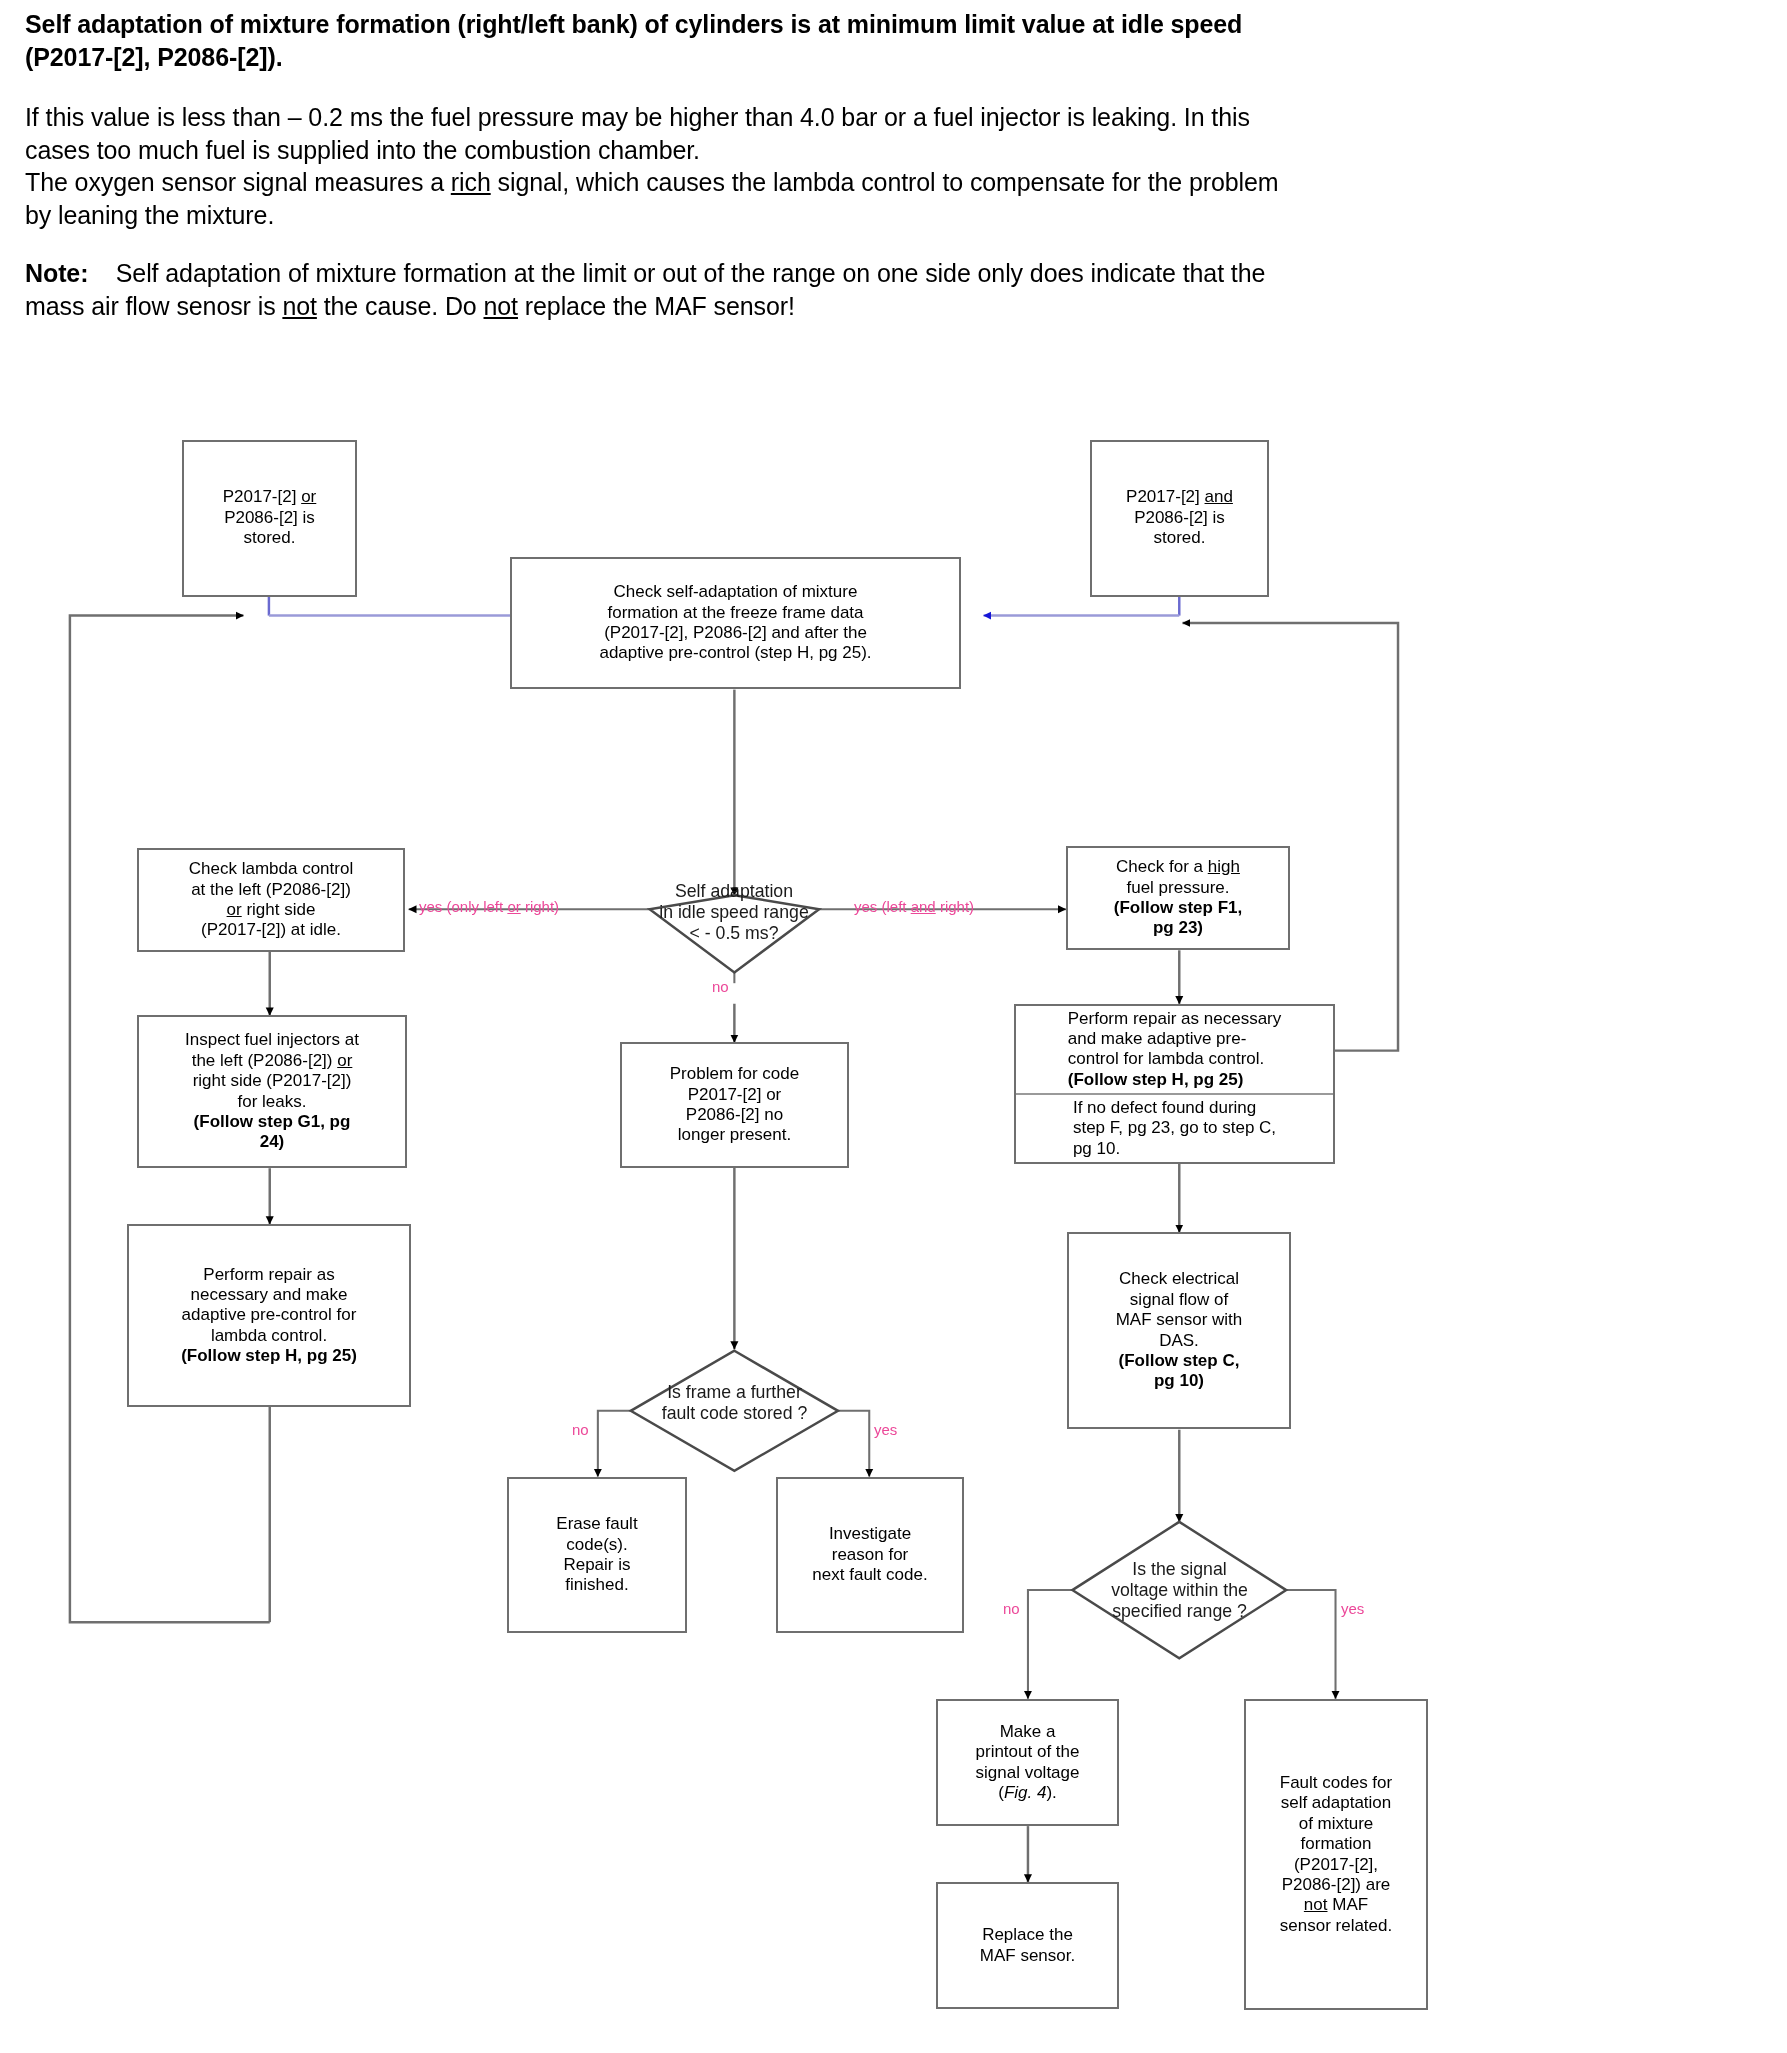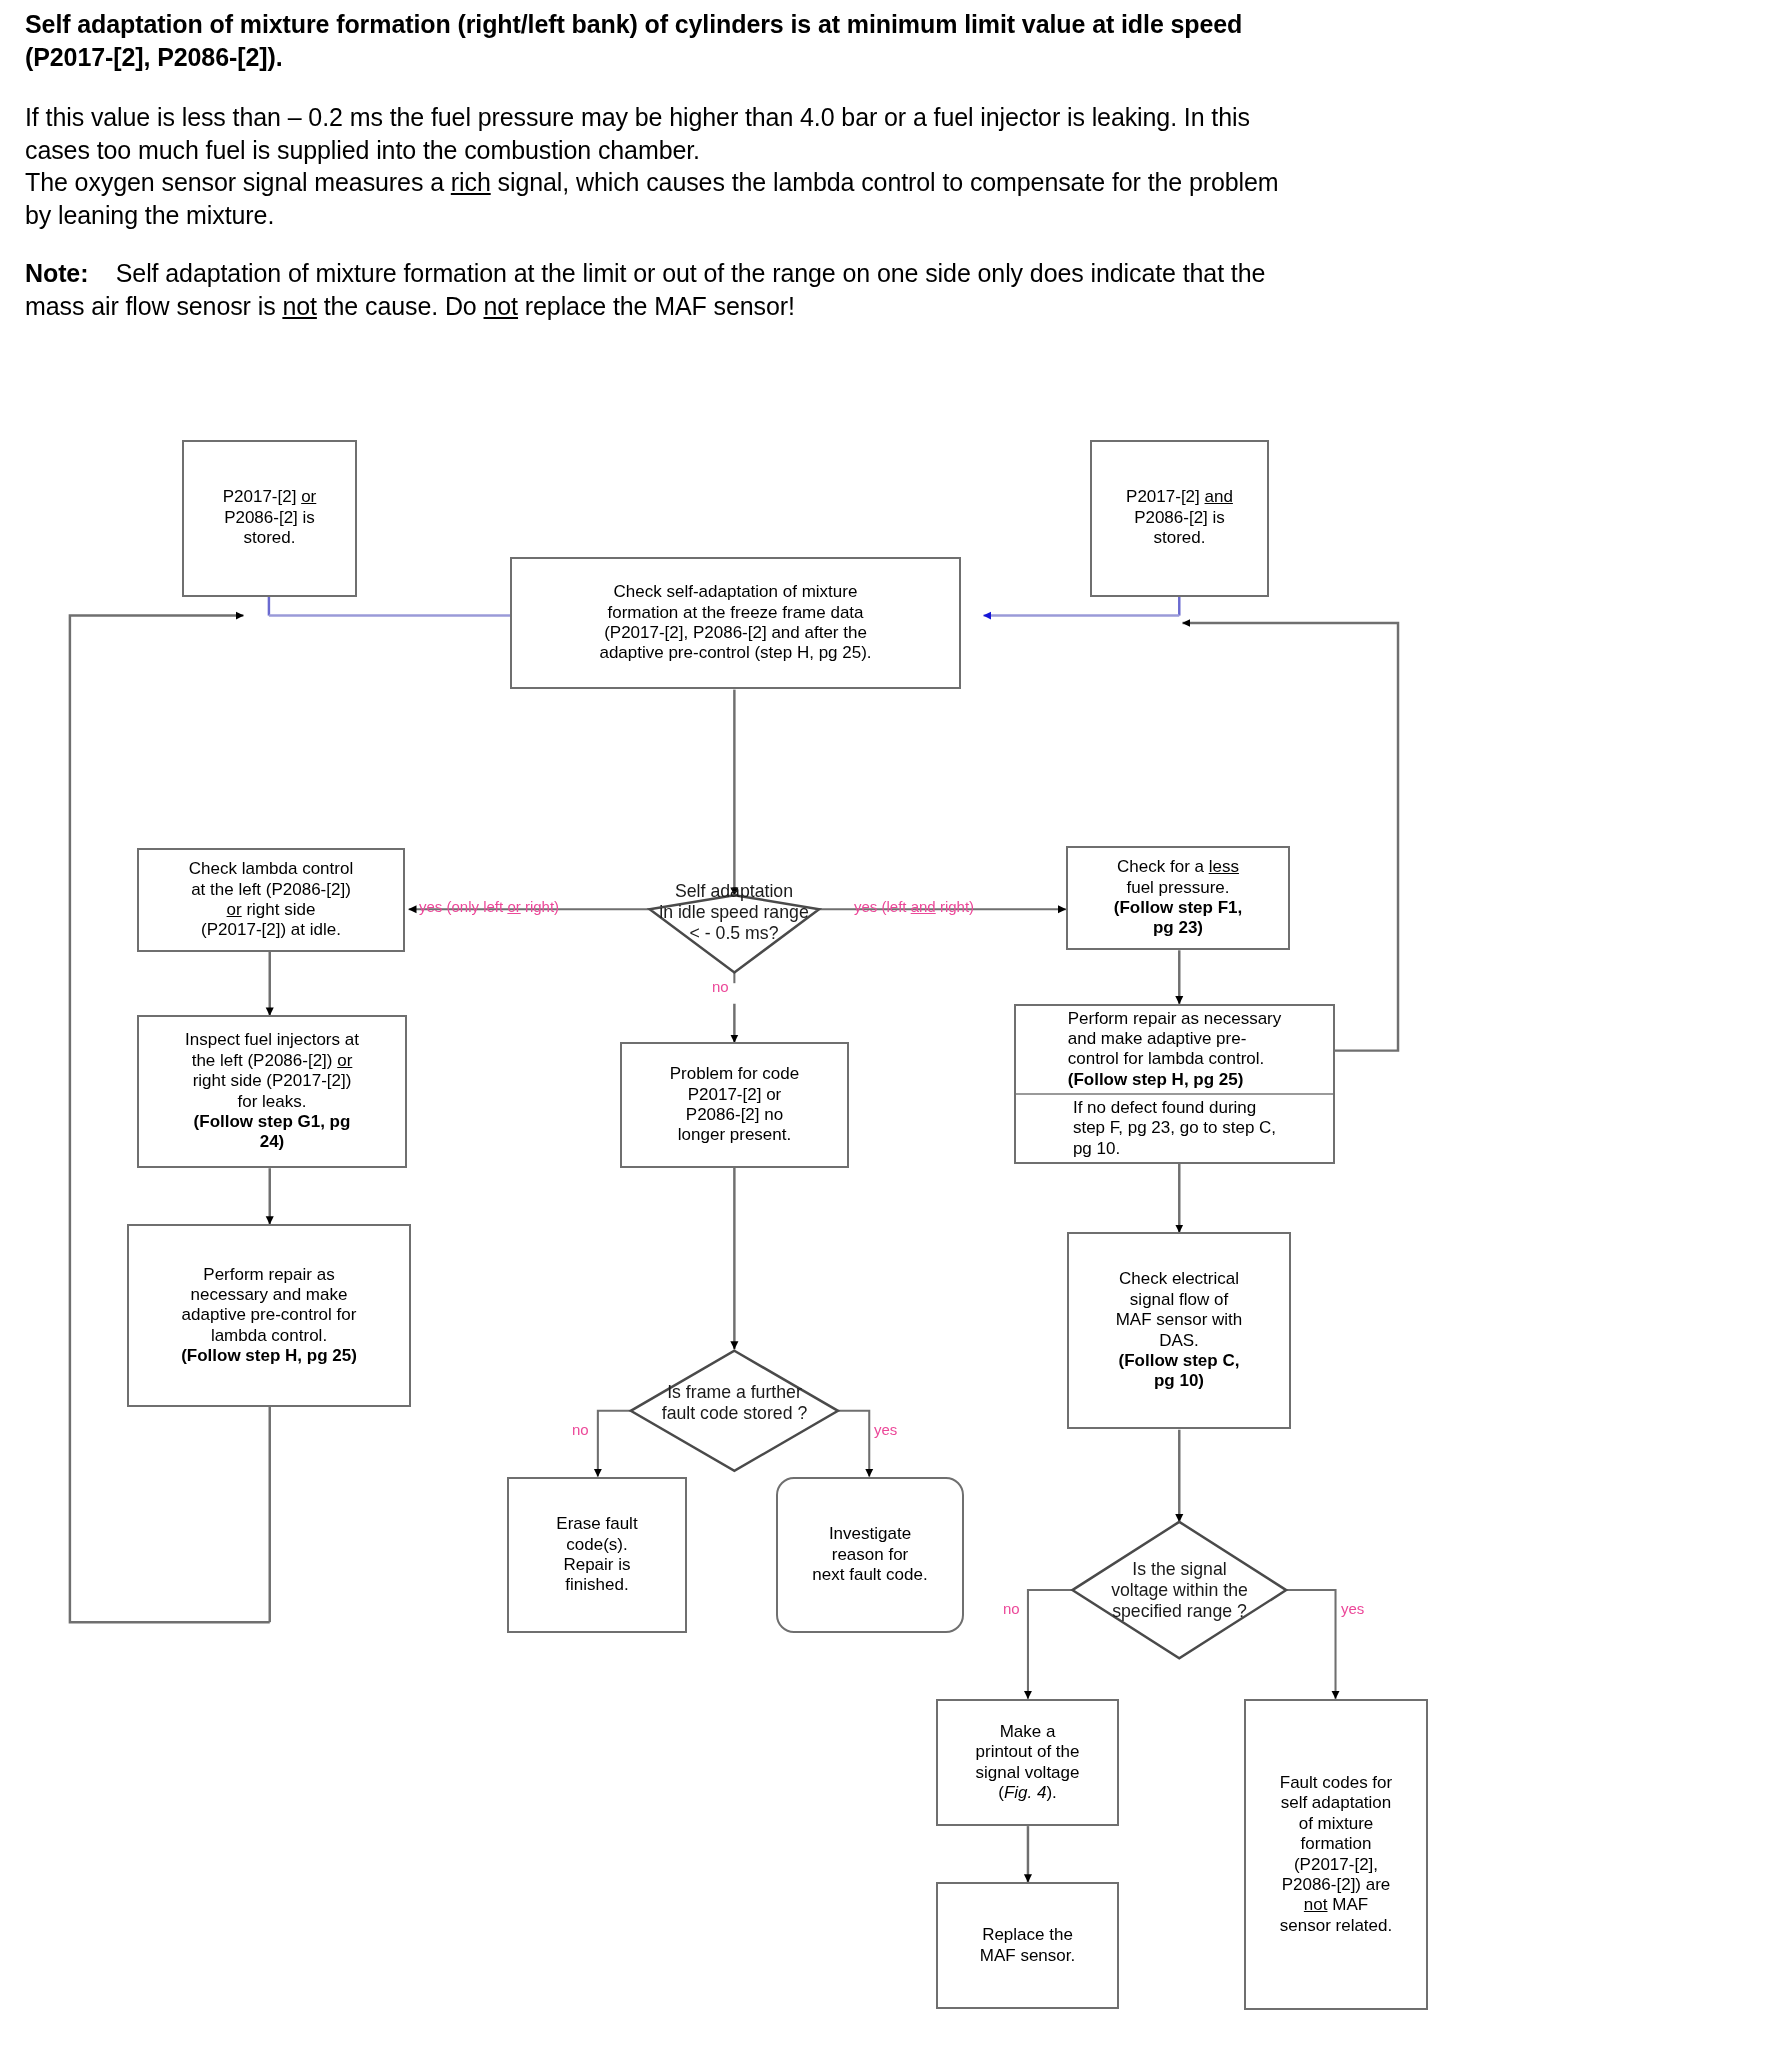--- a/index.html
+++ b/index.html
@@ -285,31 +285,31 @@
 
     <div class="nodebox" style="left:507px; top:1049px; width:180px; height:156px;">
       <div>
         <span>Erase fault</span><br>
         <span>code(s).</span><br>
         <span>Repair is</span><br>
         <span>finished.</span>
       </div>
     </div>
 
-    <div class="nodebox" style="left:776px; top:1049px; width:188px; height:156px;border-radius:18px;">
+    <div class="nodebox" style="left:776px; top:1049px; width:188px; height:156px;">
       <div>
         <span>Investigate</span><br>
         <span>reason for</span><br>
         <span>next fault code.</span>
       </div>
     </div>
 
     <div class="nodebox" style="left:1066px; top:418px; width:224px; height:104px;">
       <div>
-        <span>Check for a </span><span class="u">less</span><br>
+        <span>Check for a </span><span class="u">high</span><br>
         <span>fuel pressure.</span><br>
         <span class="b">(Follow step F1,</span><br>
         <span class="b">pg 23)</span>
       </div>
     </div>
 
     <div class="nodebox compound" style="left:1014px; top:576px; width:321px; height:160px;">
       <div class="seg top" style="height:57%;">
         <div>
           <span>Perform repair as necessary</span><br>

